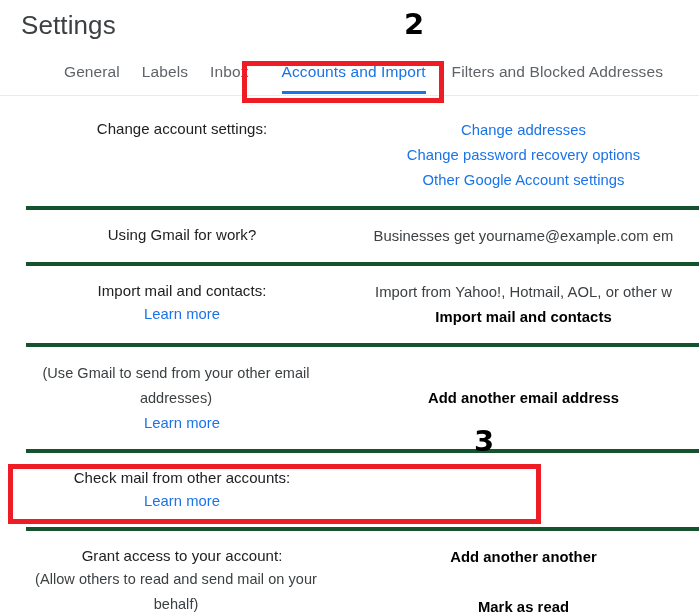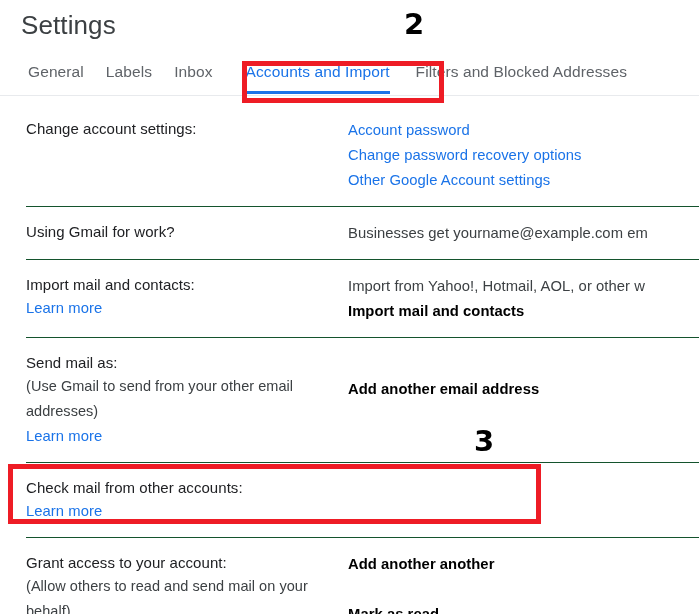--- a/index.html
+++ b/index.html
@@ -8,20 +8,21 @@
     width: 699px; height: 614px;
     background: #ffffff;
     font-family: "Liberation Sans", "DejaVu Sans", sans-serif;
     overflow: hidden;
   }
   #page {
     position: relative;
     width: 699px; height: 614px;
     background: #ffffff;
     overflow: hidden;
+    text-align: center;
   }
 
   
   .page-title {
     position: absolute;
     left: 21px; top: 10px;
     font-size: 26px;
     font-weight: 400;
     color: #3c4043;
     letter-spacing: 0.1px;
@@ -62,21 +63,21 @@
     position: absolute;
     left: 0; top: 104px;
     width: 699px;
   }
   .row {
     position: relative;
     display: flex;
     align-items: flex-start;
     padding: 14px 0 13px 0;
     margin-left: 26px;
-    border-top: 1px solid #14532d;
+    border-top: 4px solid #14532d;
   }
   .row.first { border-top: none; padding-top: 14px; }
 
   .row-label {
     width: 322px;
     flex: 0 0 322px;
     padding-right: 10px;
   }
   .row-value {
     flex: 1 1 auto;
@@ -152,21 +153,21 @@
     <span class="tab-gap" style="width:28px"></span><span class="tab">General</span><span class="tab-gap"></span><span class="tab">Labels</span><span class="tab-gap"></span><span class="tab">Inbox</span><span class="tab-gap" style="width:33px"></span><span class="tab selected">Accounts and Import</span><span class="tab-gap" style="width:26px"></span><span class="tab">Filters and Blocked Addresses</span>
   </div>
 
   <div class="rows">
 
     <div class="row first">
       <div class="row-label">
         <div class="lbl-title">Change account settings:</div>
       </div>
       <div class="row-value">
-        <span class="link">Account password</span>
+        <span class="link">Change addresses</span>
         <span class="link">Change password recovery options</span>
         <span class="link">Other Google Account settings</span>
       </div>
     </div>
 
     <div class="row">
       <div class="row-label">
         <div class="lbl-title">Using Gmail for work?</div>
       </div>
       <div class="row-value">
@@ -180,21 +181,20 @@
         <span class="link">Learn more</span>
       </div>
       <div class="row-value">
         <span class="val-text">Import from Yahoo!, Hotmail, AOL, or other w</span>
         <span class="link bold">Import mail and contacts</span>
       </div>
     </div>
 
     <div class="row">
       <div class="row-label">
-        <div class="lbl-title">Send mail as:</div>
         <div class="lbl-sub">(Use Gmail to send from your other email addresses)</div>
         <span class="link">Learn more</span>
       </div>
       <div class="row-value">
         <div class="spacer-line"></div>
         <span class="link bold">Add another email address</span>
       </div>
     </div>
 
     <div class="row">

